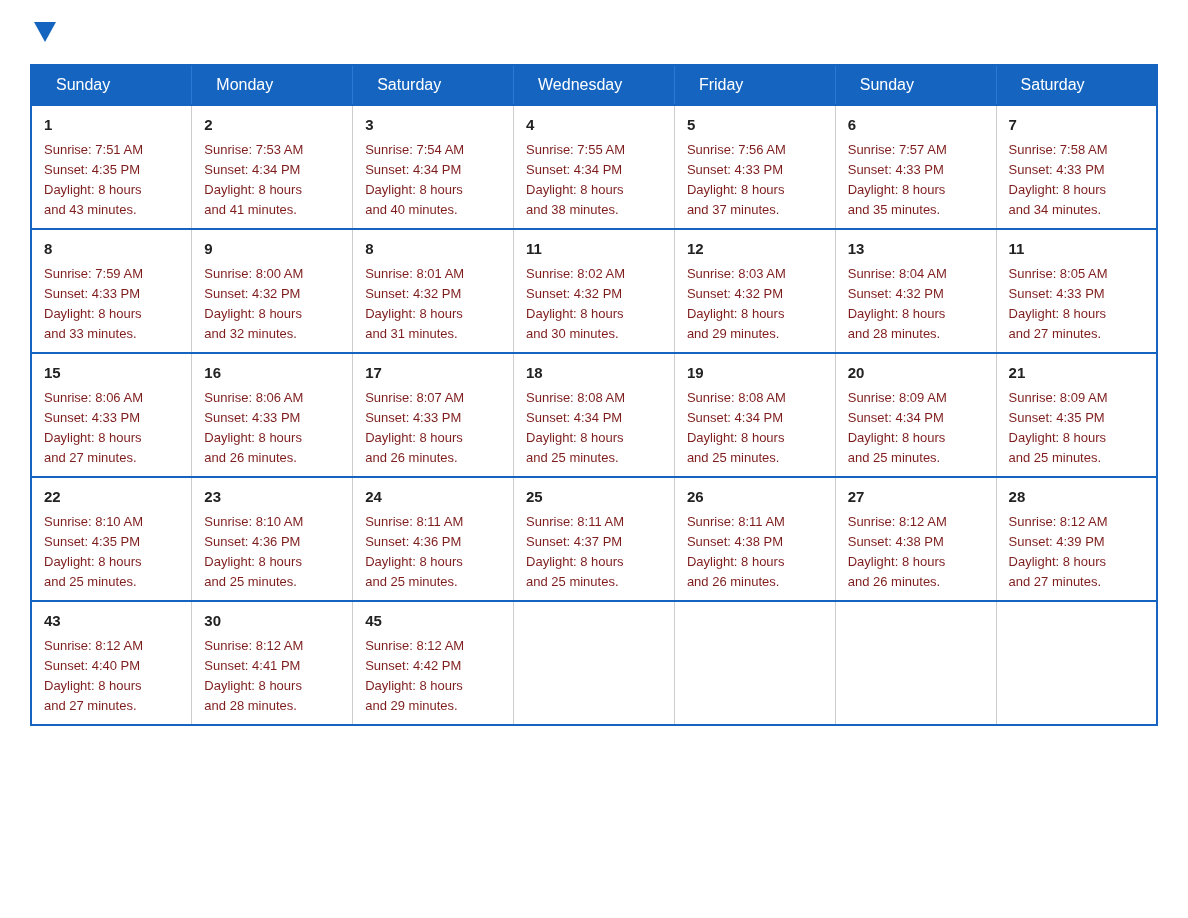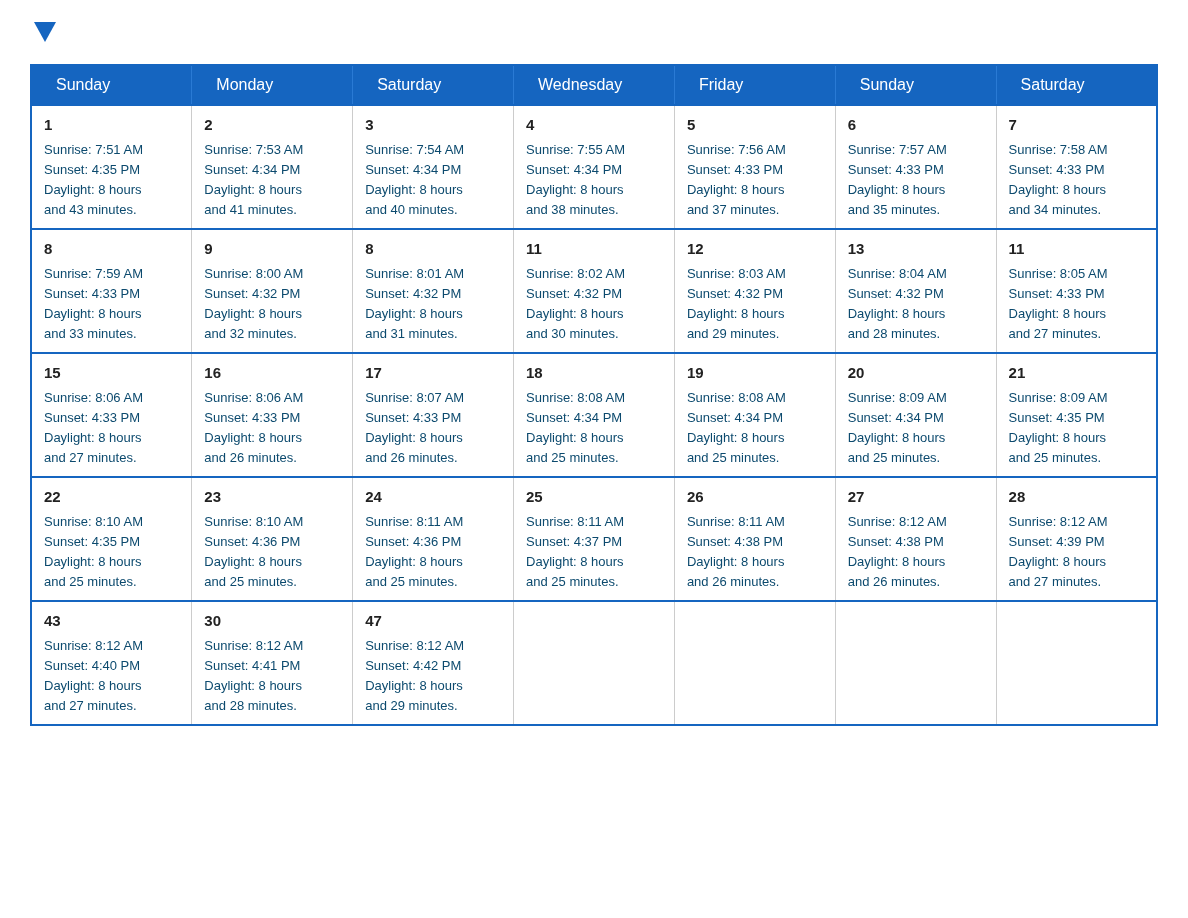--- a/index.html
+++ b/index.html
@@ -84,21 +84,21 @@
     tbody td:last-child { border-right: none; }
     .day-number {
       font-size: 15px;
       font-weight: bold;
       color: #222;
       display: block;
       margin-bottom: 3px;
     }
     .day-info {
       font-size: 13px;
-      color: #0c4a6e;
+      color: #7f1d1d;
       line-height: 1.55;
     }
     .empty-cell {
       background: #fff;
     }
   </style>
 </head>
 <body>
 
 <div class="header">
@@ -255,21 +255,21 @@
       <tr>
         <td>
           <span class="day-number">43</span>
           <div class="day-info">Sunrise: 8:12 AM<br>Sunset: 4:40 PM<br>Daylight: 8 hours<br>and 27 minutes.</div>
         </td>
         <td>
           <span class="day-number">30</span>
           <div class="day-info">Sunrise: 8:12 AM<br>Sunset: 4:41 PM<br>Daylight: 8 hours<br>and 28 minutes.</div>
         </td>
         <td>
-          <span class="day-number">47</span>
+          <span class="day-number">45</span>
           <div class="day-info">Sunrise: 8:12 AM<br>Sunset: 4:42 PM<br>Daylight: 8 hours<br>and 29 minutes.</div>
         </td>
         <td class="empty-cell"></td>
         <td class="empty-cell"></td>
         <td class="empty-cell"></td>
         <td class="empty-cell"></td>
       </tr>
     </tbody>
 </table>
 

